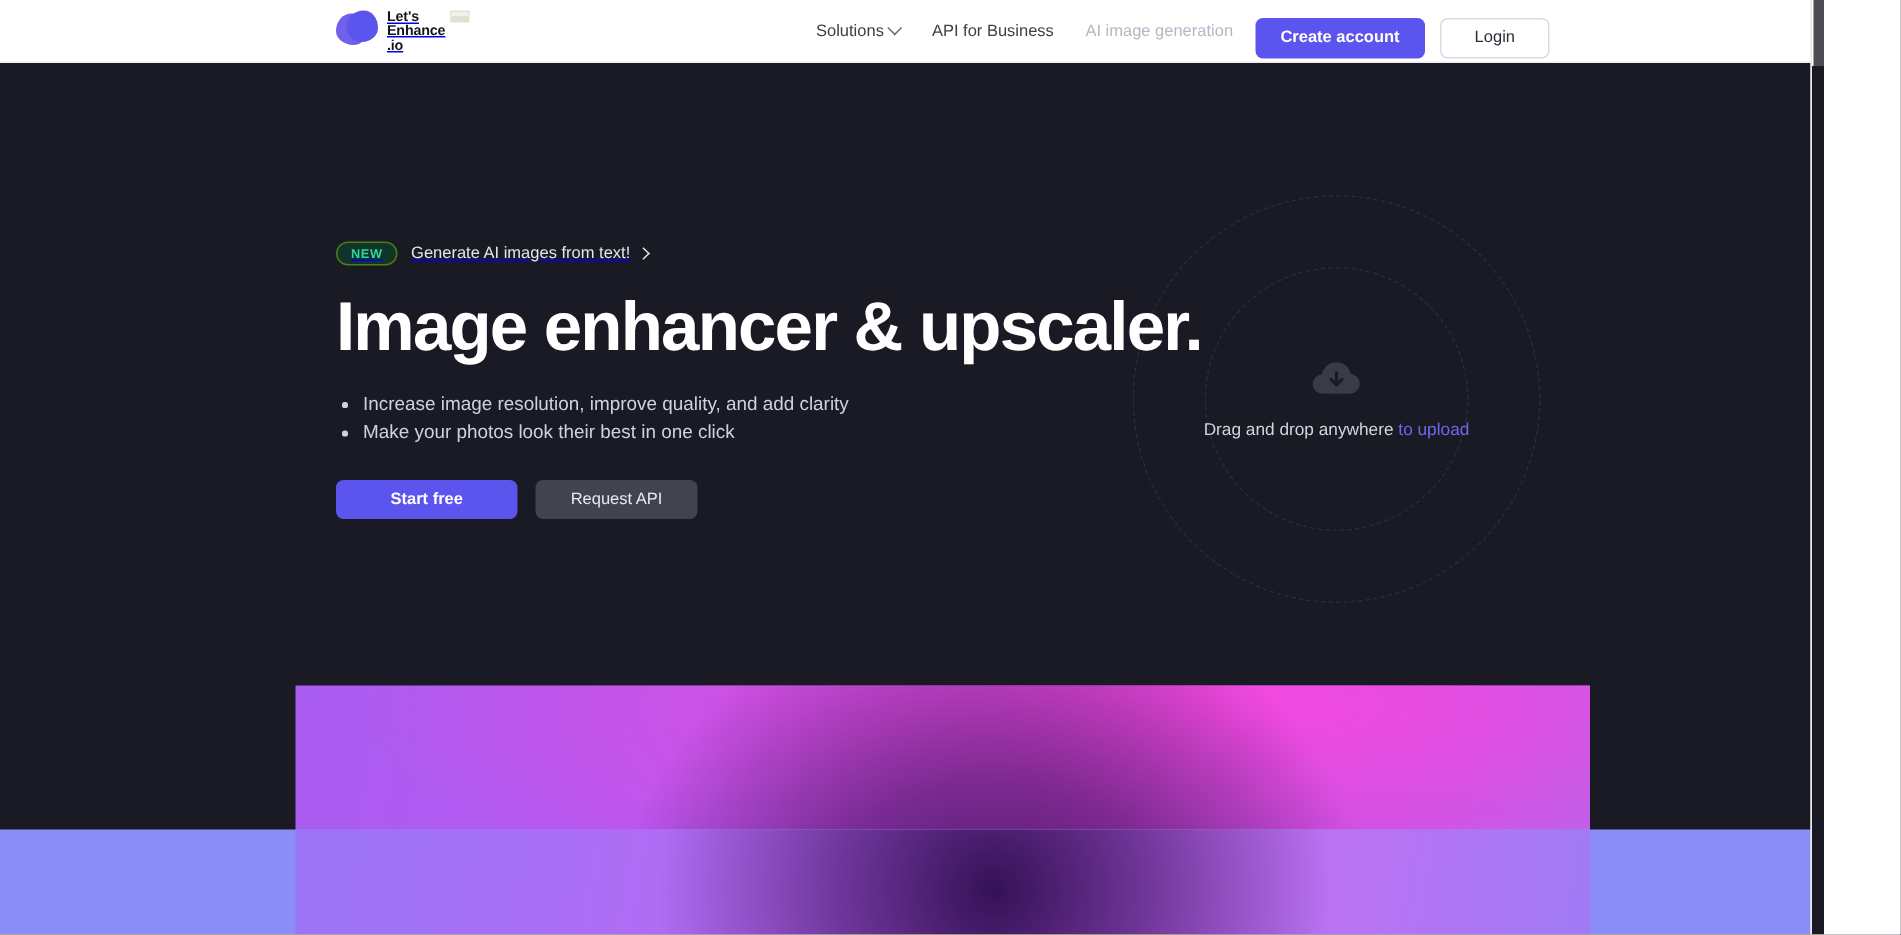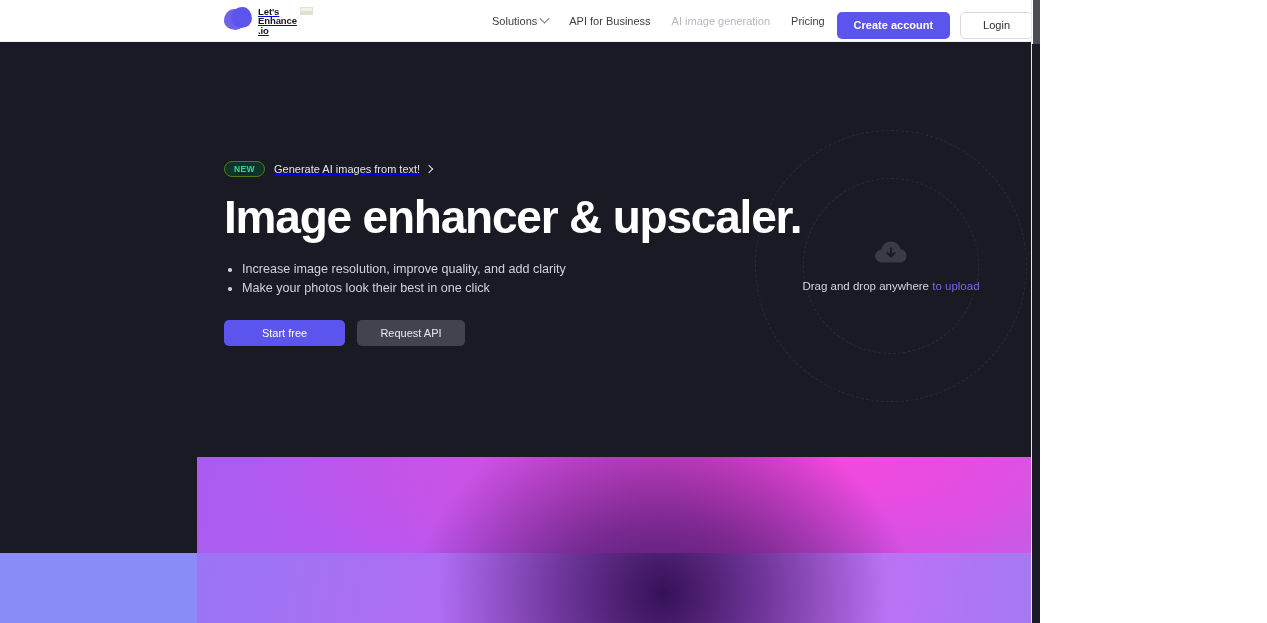--- a/index.html
+++ b/index.html
@@ -7,21 +7,21 @@
   html, body {
     width: 1267px;
     height: 623px;
     overflow: hidden;
     background: #ffffff;
     font-family: "Liberation Sans", sans-serif;
   }
 
   #page {
     position: relative;
-    width: 1040px;
+    width: 1216px;
     height: 623px;
     overflow: hidden;
     background: #fde047;
   }
 
   
   .viewport {
     position: absolute;
     left: 0; top: 0;
     width: 1258px;
@@ -86,21 +86,21 @@
     right: 0;
     top: 0px;
     width: 13px;
     height: 8px;
     background: linear-gradient(#f2f2e8 50%, #dfe0cd 50%);
     border: 1px solid #e2e2d6;
   }
 
   .nav {
     position: absolute;
-    left: 492px;
+    left: 544px;
     top: 0;
     height: 42px;
     display: flex;
     align-items: center;
     gap: 21px;
   }
   .nav a {
     font-size: 11px;
     color: #3d4049;
     text-decoration: none;
@@ -275,21 +275,21 @@
 
   .cta-row {
     margin-top: 22px;
     display: flex;
     gap: 12px;
   }
   .btn-start {
     background: #5b55ee;
     color: #ffffff;
     font-size: 11px;
-    font-weight: normal;
+    font-weight: bold;
     border: none;
     border-radius: 5px;
     width: 121px;
     height: 26px;
     cursor: pointer;
   }
   .btn-api {
     background: #41434f;
     color: #e9eaf0;
     font-size: 11px;

